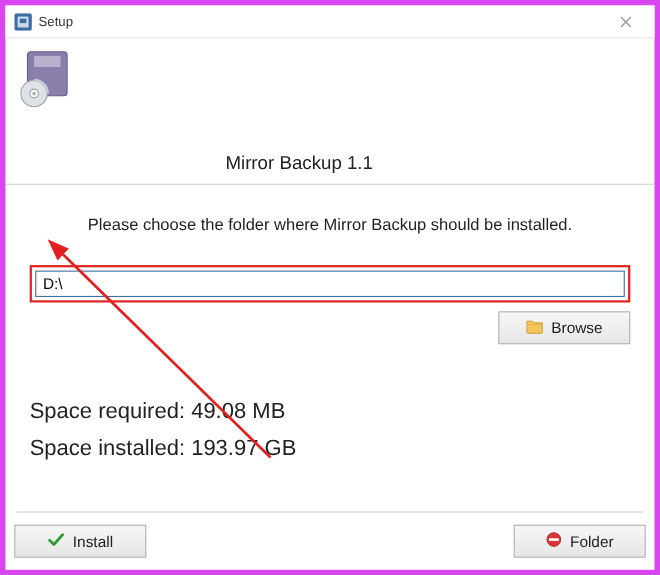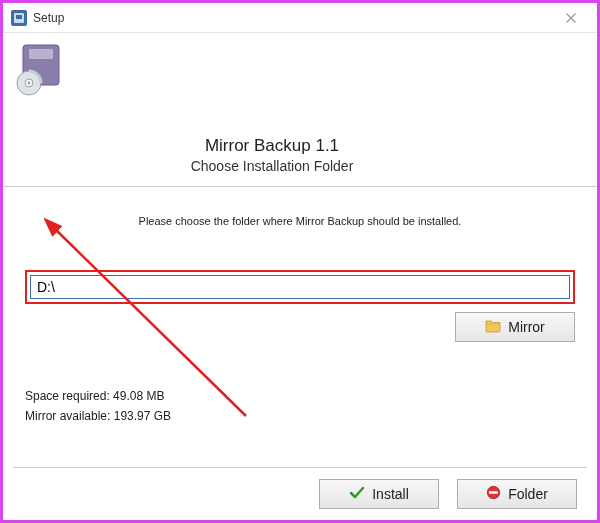--- a/index.html
+++ b/index.html
@@ -8,21 +8,21 @@
     font-family: "Segoe UI", Tahoma, Arial, sans-serif;
     background: #fff;
     width: 600px;
     height: 523px;
     position: relative;
     overflow: hidden;
   }
   .window {
     width: 600px;
     height: 523px;
-    border: 3px solid #d946ef;
+    border: 5px solid #d946ef;
     background: #fff;
     display: flex;
     flex-direction: column;
   }
   
   .titlebar {
     height: 30px;
     display: flex;
     align-items: center;
     padding: 0 4px 0 8px;
@@ -79,23 +79,23 @@
   
   .body {
     flex: 1;
     padding: 18px 22px 10px 22px;
     position: relative;
     display: flex;
     flex-direction: column;
   }
   .instruct {
     text-align: center;
-    font-size: 11px;
-    color: #222;
-    margin: 10px 0 43px;
+    font-size: 15px;
+    color: #222;
+    margin: 10px 0 28px;
   }
   .path-wrap {
     border: 2px solid #e1201f;
     padding: 3px;
     margin-bottom: 8px;
   }
   .path-input {
     width: 100%;
     height: 24px;
     border: 1px solid #3f6ea5;
@@ -120,40 +120,40 @@
     color: #222;
     display: inline-flex;
     align-items: center;
     justify-content: center;
     gap: 7px;
     cursor: pointer;
     padding: 0 12px;
   }
 
   .space-block {
-    font-size: 12px;
+    font-size: 20px;
     color: #222;
     line-height: 1.7;
     margin-top: 4px;
   }
 
   
   .footer-sep {
     height: 1px;
     background: #cfcfcf;
     margin: 0 10px;
     flex: 0 0 1px;
   }
   .footer {
     height: 52px;
     display: flex;
     align-items: center;
-    justify-content: flex-end;
+    justify-content: space-between;
     gap: 18px;
-    padding: 0 20px;
+    padding: 0 8px;
   }
 
   
   .arrow-overlay {
     position: absolute;
     left: 0; top: 0;
     width: 600px; height: 523px;
     pointer-events: none;
   }
 </style>
@@ -188,51 +188,50 @@
         <rect x="14" y="6" width="24" height="10" rx="1" fill="#b9b1cf"></rect>
 
         <circle cx="14" cy="40" r="12" fill="#dfe3e6" stroke="#9aa2a8" stroke-width="1"></circle>
         <circle cx="14" cy="40" r="4" fill="#f4f6f7" stroke="#9aa2a8" stroke-width="1"></circle>
         <circle cx="14" cy="40" r="1.4" fill="#9aa2a8"></circle>
         <path d="M14 28 A12 12 0 0 1 26 40" fill="none" stroke="#c4cdd3" stroke-width="3"></path>
       </svg>
     </div>
     <div class="header-text">
       <div class="h1">Mirror Backup 1.1</div>
-      <div class="h2">Choose Installation Folder</div>
     </div>
   </div>
 
   <div class="body">
     <div class="instruct">Please choose the folder where Mirror Backup should be installed.</div>
 
     <div class="path-wrap">
       <input class="path-input" type="text" value="D:\" style="">
     </div>
 
     <div class="browse-row">
       <button class="btn">
         <span>
           <svg width="16" height="14" viewBox="0 0 16 14">
             <path d="M1 2 h5 l1.5 1.5 H15 V12 a1 1 0 0 1 -1 1 H2 a1 1 0 0 1 -1 -1 Z" fill="#f4c55b" stroke="#c99a2e" stroke-width="0.8"></path>
             <path d="M1 5 H15" stroke="#e2b24a" stroke-width="0.8"></path>
           </svg>
         </span>
-        <span>Mirror</span>
+        <span>Browse</span>
       </button>
     </div>
 
     <div class="space-block">
       <div>
         <span>Space required:</span>
         <span> </span>
         <span>49.08 MB</span>
       </div>
       <div>
-        <span>Mirror available:</span>
+        <span>Space installed:</span>
         <span> </span>
         <span>193.97 GB</span>
       </div>
     </div>
   </div>
 
   <div class="footer-sep"></div>
 
   <div class="footer">
     <button class="btn">

